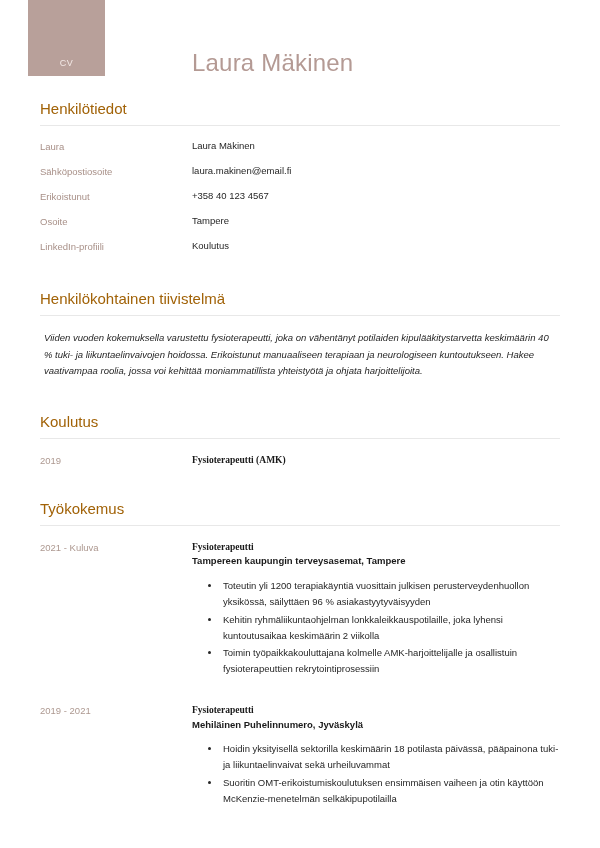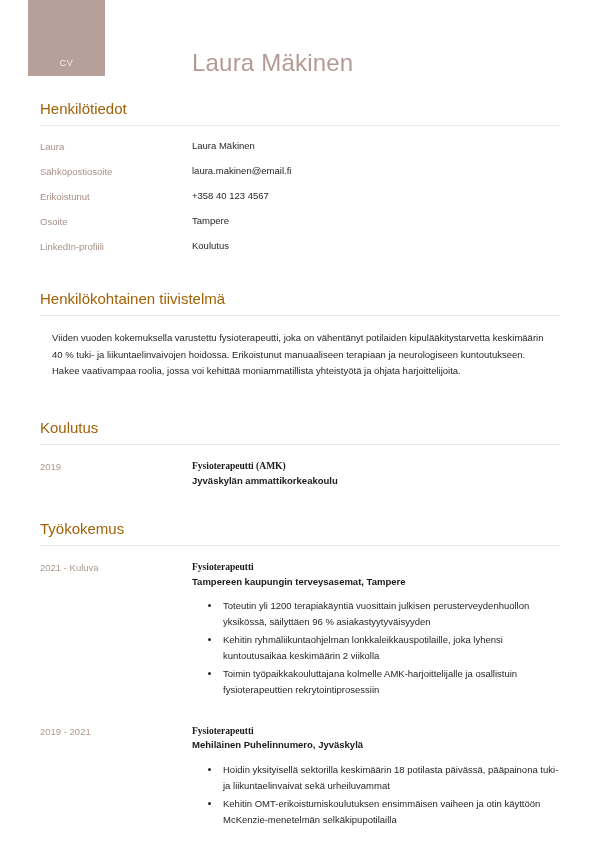--- a/index.html
+++ b/index.html
@@ -94,22 +94,23 @@
   .detail-value {
     font-size: 9.5px;
     color: #262626;
   }
 
   
   .summary-text {
     font-size: 9.5px;
     line-height: 1.72;
     color: #262626;
-    margin: 12px;
+    margin: 4px;
     max-width: 516px;
+    font-style: italic;
   }
 
   
   .entry {
     display: flex;
     align-items: flex-start;
     margin-bottom: 6px;
   }
   .entry-date {
     width: 152px;
@@ -205,21 +206,20 @@
     <div class="gap-edu"></div>
 
     <div class="section">
       <h2 class="section-title">Koulutus</h2>
       <div class="section-divider"></div>
 
       <div class="entry">
         <div class="entry-date">2019</div>
         <div class="entry-body">
           <div class="entry-title">Fysioterapeutti (AMK)</div>
-          <div class="entry-org">Jyväskylän ammattikorkeakoulu</div>
         </div>
       </div>
     </div>
 
     <div class="gap-section"></div>
 
     <div class="section">
       <h2 class="section-title">Työkokemus</h2>
       <div class="section-divider"></div>
 
@@ -238,20 +238,20 @@
 
       <div class="gap-exp"></div>
 
       <div class="entry">
         <div class="entry-date">2019 - 2021</div>
         <div class="entry-body">
           <div class="entry-title">Fysioterapeutti</div>
           <div class="entry-org">Mehiläinen Puhelinnumero, Jyväskylä</div>
           <ul class="bullets">
             <li>Hoidin yksityisellä sektorilla keskimäärin 18 potilasta päivässä, pääpainona tuki- ja liikuntaelinvaivat sekä urheiluvammat</li>
-            <li>Kehitin OMT-erikoistumiskoulutuksen ensimmäisen vaiheen ja otin käyttöön McKenzie-menetelmän selkäkipupotilailla</li>
+            <li>Suoritin OMT-erikoistumiskoulutuksen ensimmäisen vaiheen ja otin käyttöön McKenzie-menetelmän selkäkipupotilailla</li>
           </ul>
         </div>
       </div>
     </div>
 
   </div>
 </div>
 
 </body></html>

